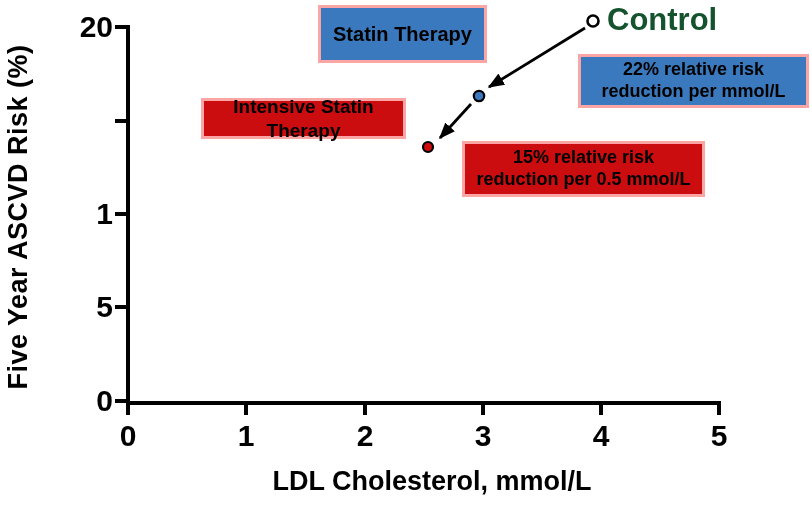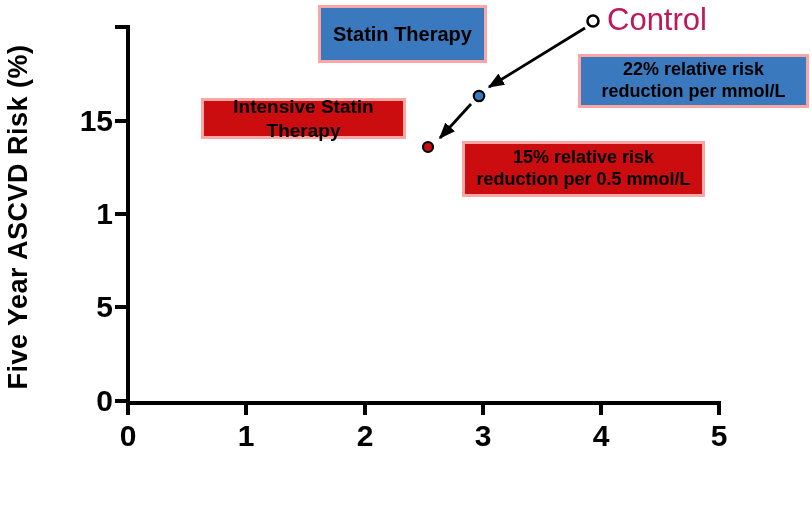--- a/index.html
+++ b/index.html
@@ -56,22 +56,22 @@
     font-size: 30px;
     font-weight: bold;
     color: #000;
     line-height: 32px;
   }
   .control-label {
     position: absolute;
     left: 607px;
     top: 2px;
     font-size: 31px;
-    font-weight: normal;
-    color: #be185d;
+    font-weight: bold;
+    color: #14532d;
     white-space: nowrap;
   }
   .anno-box {
     position: absolute;
     border: 3px solid #fca5a5;
     color: #000000;
     font-weight: bold;
     display: flex;
     align-items: center;
     justify-content: center;
@@ -117,22 +117,23 @@
 
     <line x1="585" y1="28" x2="489" y2="87" stroke="#000" stroke-width="2.8" marker-end="url(#ah)"></line>
     <line x1="471" y1="104" x2="440" y2="138" stroke="#000" stroke-width="2.8" marker-end="url(#ah)"></line>
 
     <circle cx="593" cy="21" r="5.5" fill="#ffffff" stroke="#000" stroke-width="2.6"></circle>
     <circle cx="479" cy="96" r="5.2" fill="#3b79be" stroke="#000" stroke-width="2.2"></circle>
     <circle cx="428" cy="147" r="5" fill="#cc0d0f" stroke="#000" stroke-width="2.2"></circle>
   </svg>
 
   <div class="ylabel">Five Year ASCVD Risk (%)</div>
+  <div class="xlabel">LDL Cholesterol, mmol/L</div>
 
-  <div class="ytick-label" style="top:106px;">15</div>
+  <div class="ytick-label" style="top:12px;">20</div>
   <div class="ytick-label" style="top:199px;">1</div>
   <div class="ytick-label" style="top:292px;">5</div>
   <div class="ytick-label" style="top:386px;">0</div>
 
   <div class="xtick-label" style="left:98px;">0</div>
   <div class="xtick-label" style="left:216px;">1</div>
   <div class="xtick-label" style="left:335px;">2</div>
   <div class="xtick-label" style="left:453px;">3</div>
   <div class="xtick-label" style="left:571px;">4</div>
   <div class="xtick-label" style="left:689px;">5</div>

